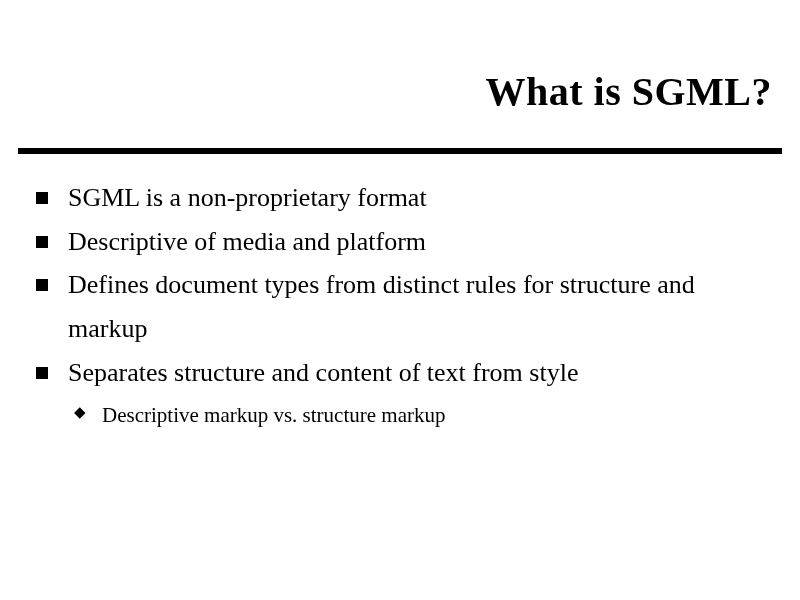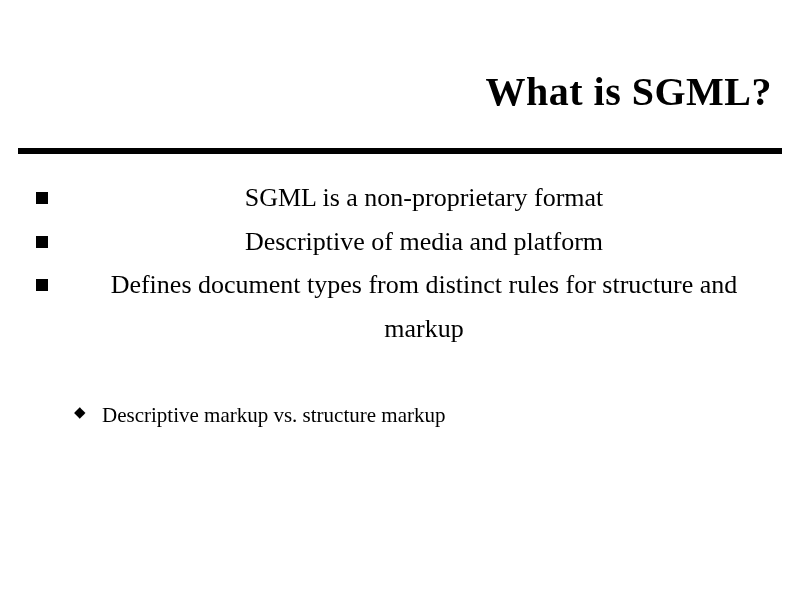--- a/index.html
+++ b/index.html
@@ -49,21 +49,20 @@
     margin: 0;
     padding: 0;
     list-style: none;
   }
   .bullet-item {
     position: relative;
     padding-left: 40px;
     font-size: 26px;
     line-height: 1.68;
     font-family: "Liberation Serif", "DejaVu Serif", serif;
-    text-align: center;
   }
   .bullet-item > .marker {
     position: absolute;
     left: 8px;
     top: 0.62em;
     width: 12px;
     height: 12px;
     background: #000000;
   }
   .sub-list {
@@ -105,20 +104,24 @@
       <span>SGML is a non-proprietary format</span>
     </li>
     <li class="bullet-item">
       <span class="marker"></span>
       <span>Descriptive of media and platform</span>
     </li>
     <li class="bullet-item">
       <span class="marker"></span>
       <span>Defines document types from distinct rules for structure and markup</span>
     </li>
+    <li class="bullet-item">
+      <span class="marker"></span>
+      <span>Separates structure and content of text from style</span>
+    </li>
   </ul>
 
   <ul class="sub-list">
     <li class="sub-item">
       <span class="marker-diamond">◆</span>
       <span>Descriptive markup vs. structure markup</span>
     </li>
   </ul>
 
 </div>

